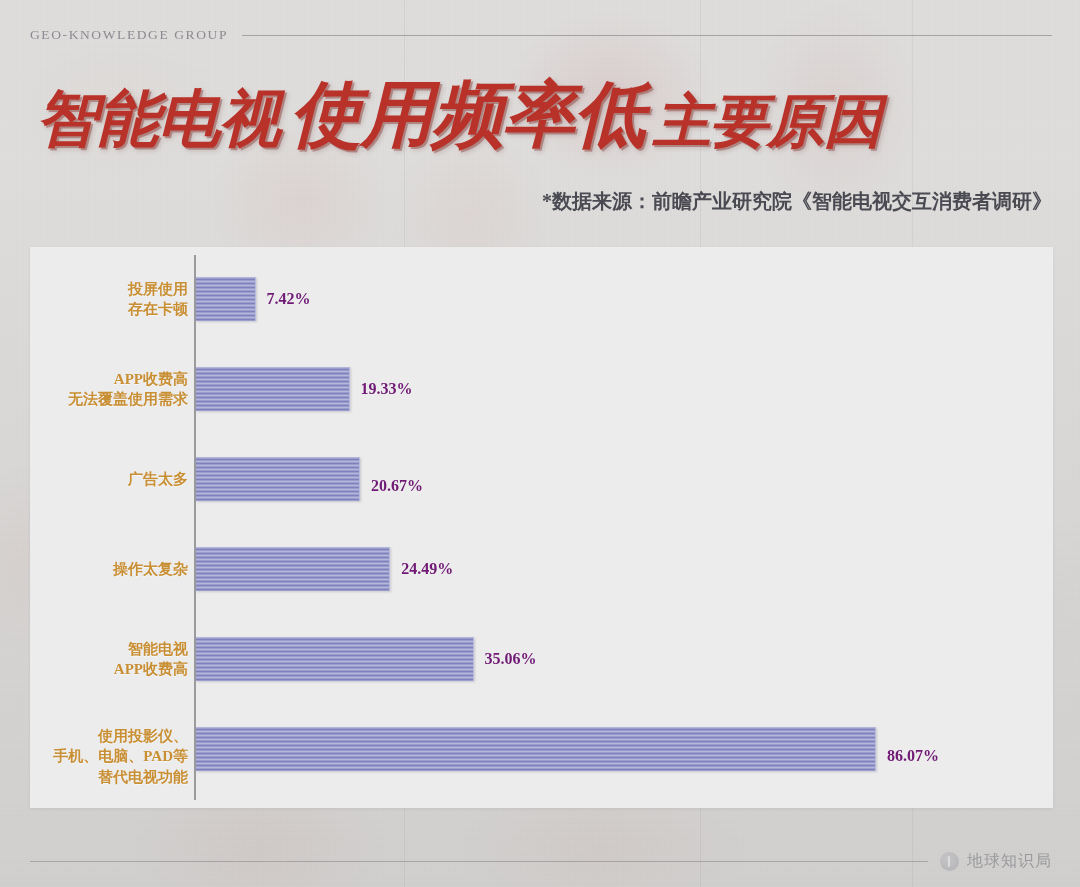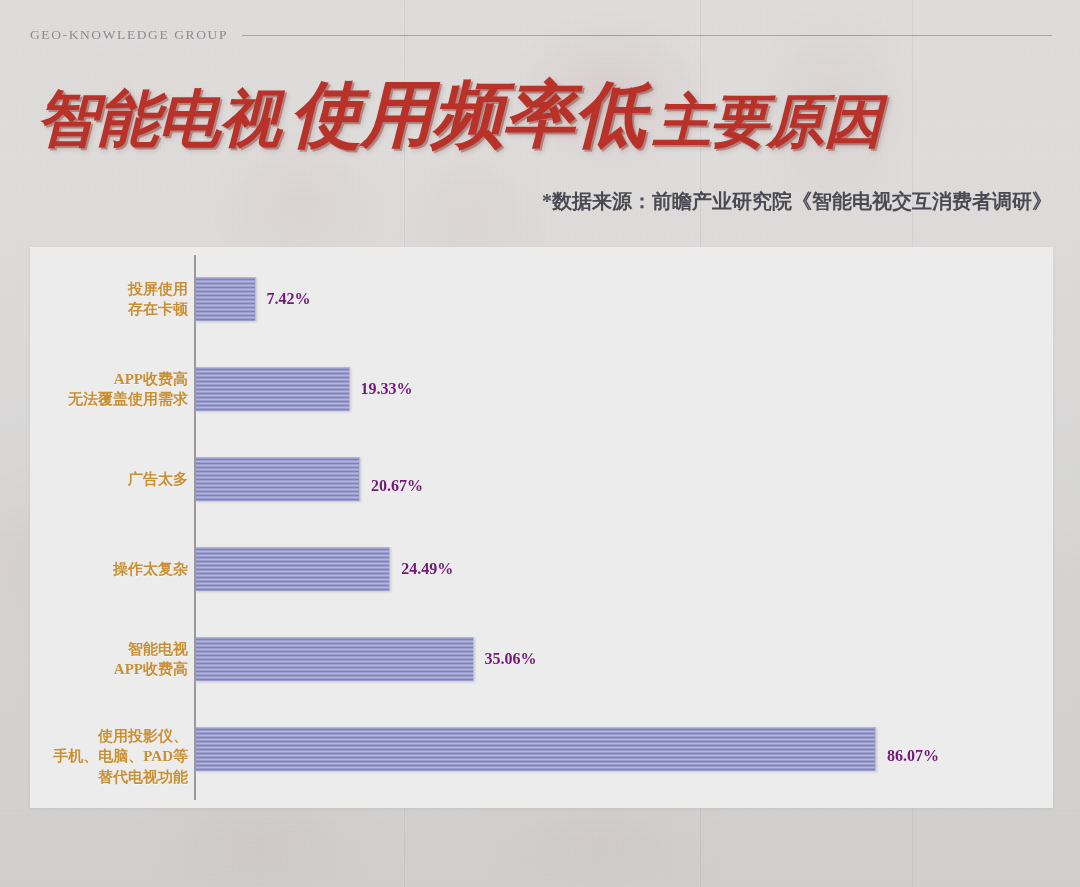--- a/index.html
+++ b/index.html
@@ -305,14 +305,21 @@
         <div class="row" style="top: 480px; height: 58px;">
           <div class="cat-label" style="top: 50%; transform: translateY(-50%);">使用投影仪、
 手机、电脑、PAD等
 替代电视功能</div>
           <div class="bar" title="86.07%" style="width: 679.092px; height: 44px; top: 0px;"></div>
           <div class="bar-value" style="left: 857.092px; top: 50%; transform: translateY(-50%);">86.07%</div>
         </div>
       </div>
   </div>
 
+  <div class="footer">
+    <div class="footer-rule"></div>
+    <div class="footer-mark">
+      <div class="footer-badge"></div>
+      <div class="footer-name">地球知识局</div>
+    </div>
+  </div>
 
 </div>
 
 </body></html>

